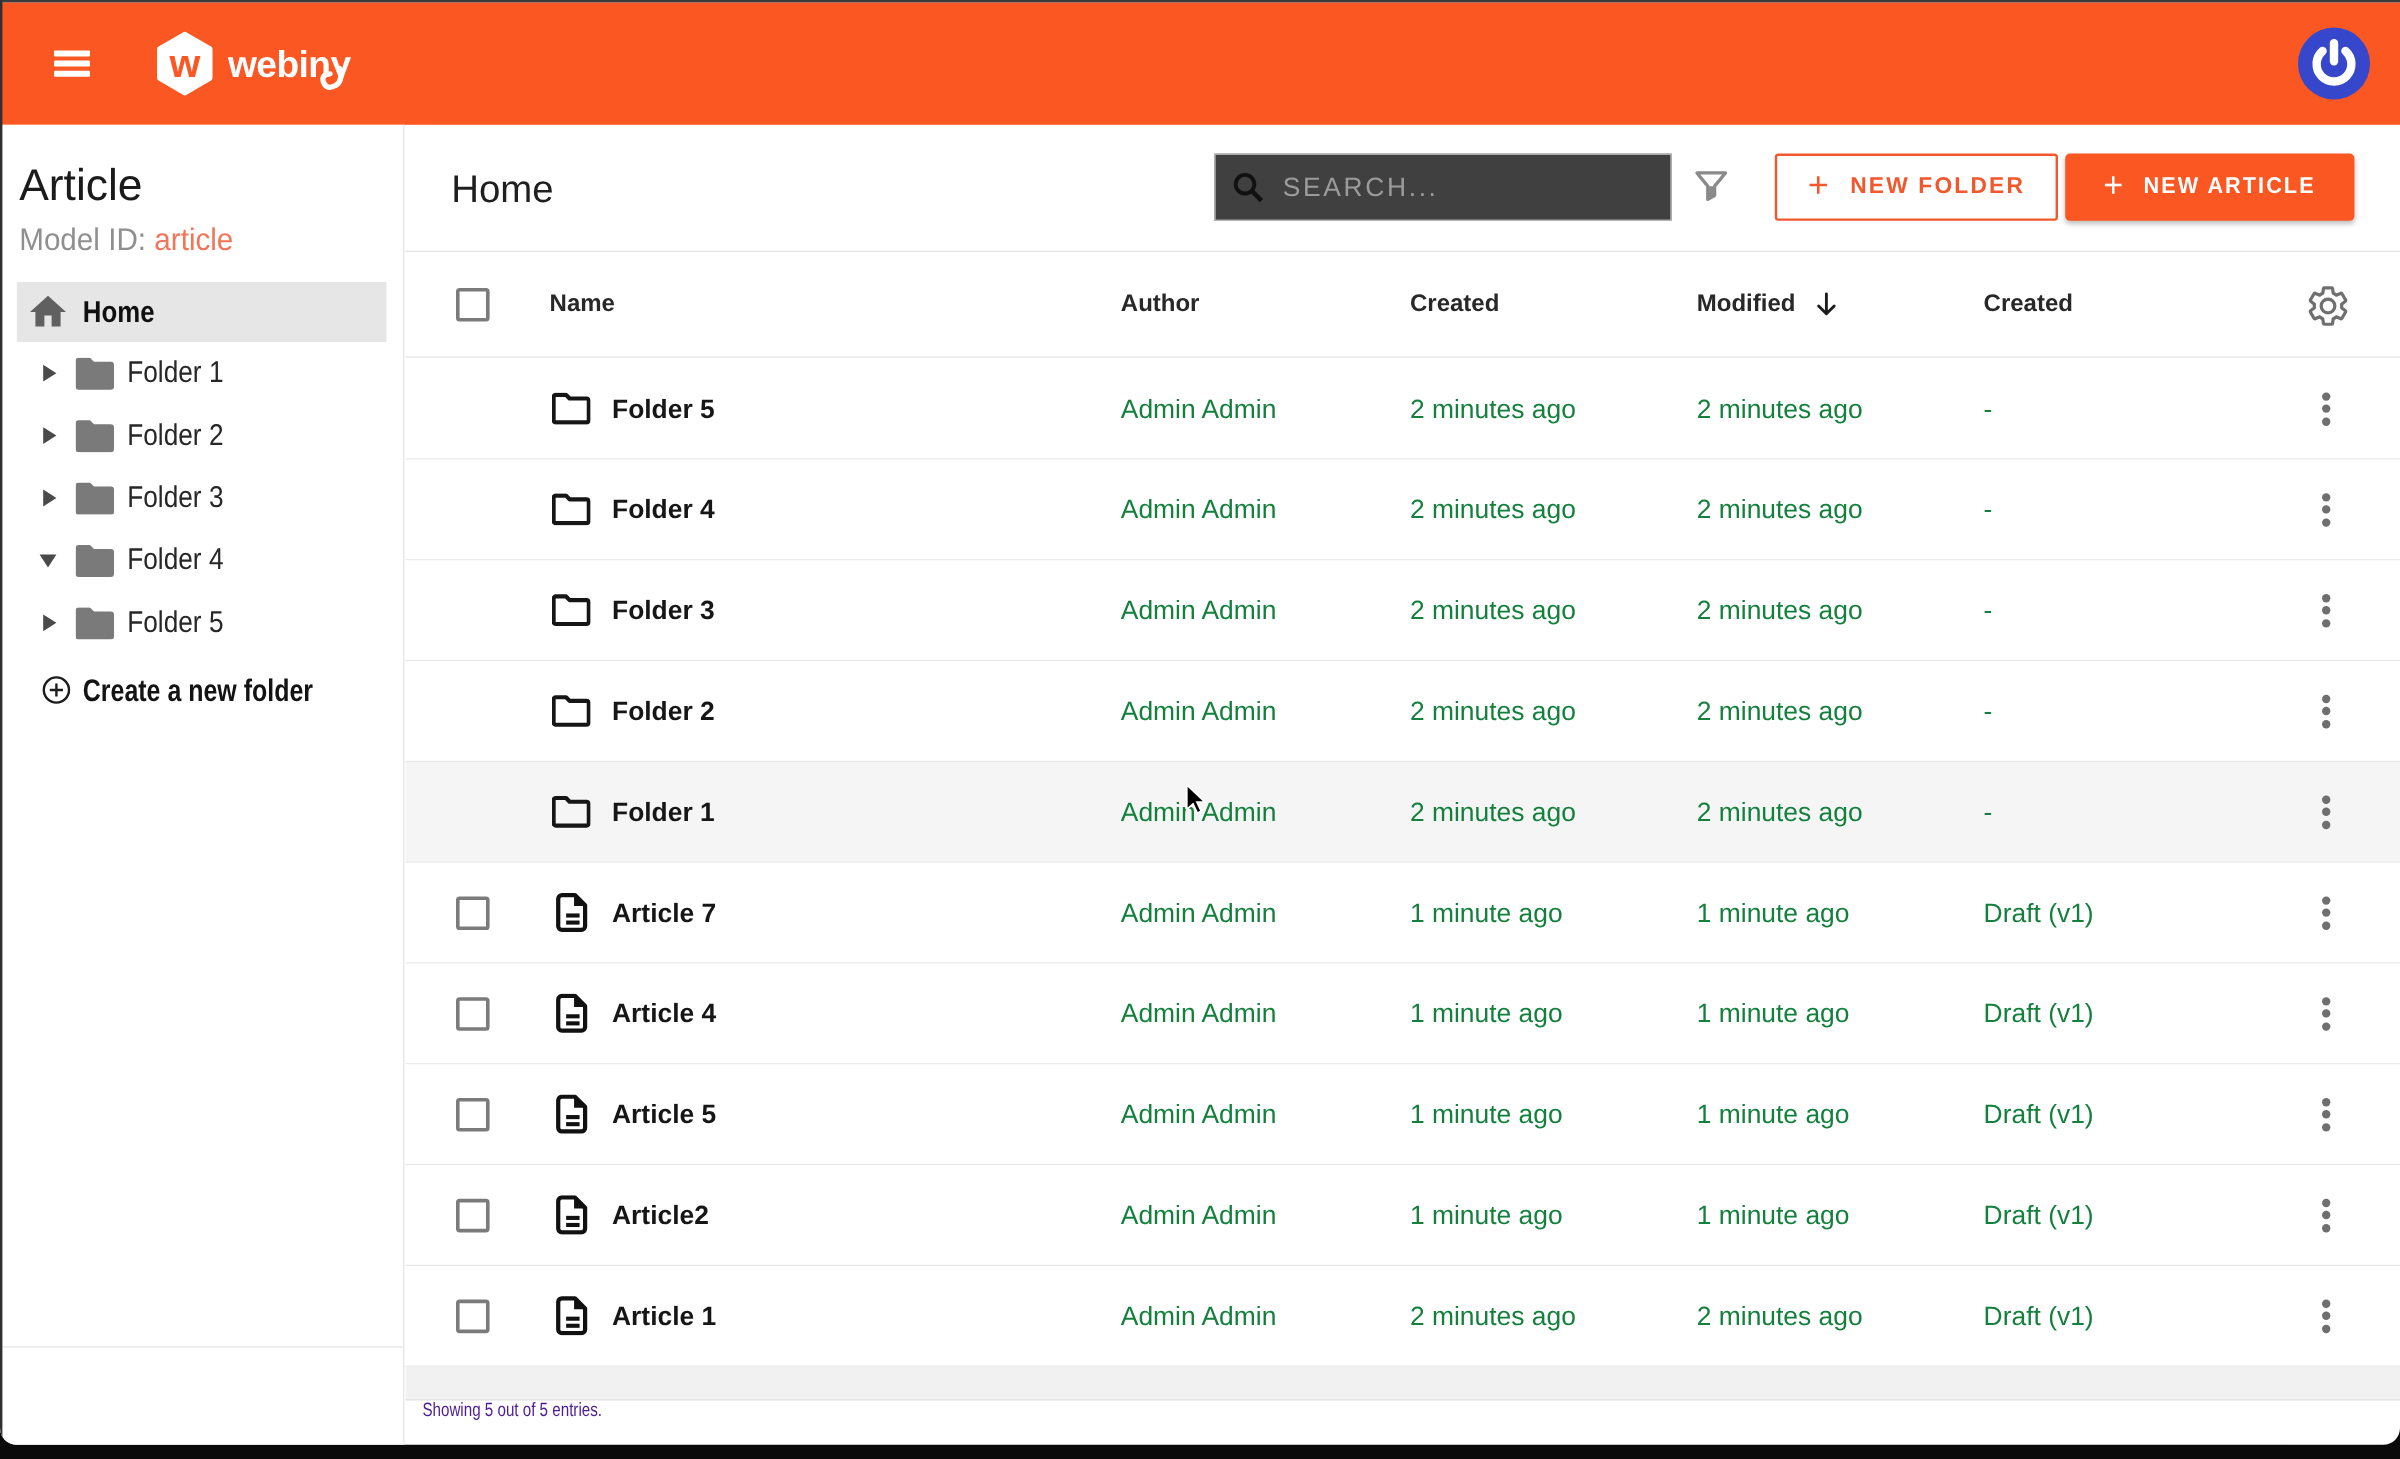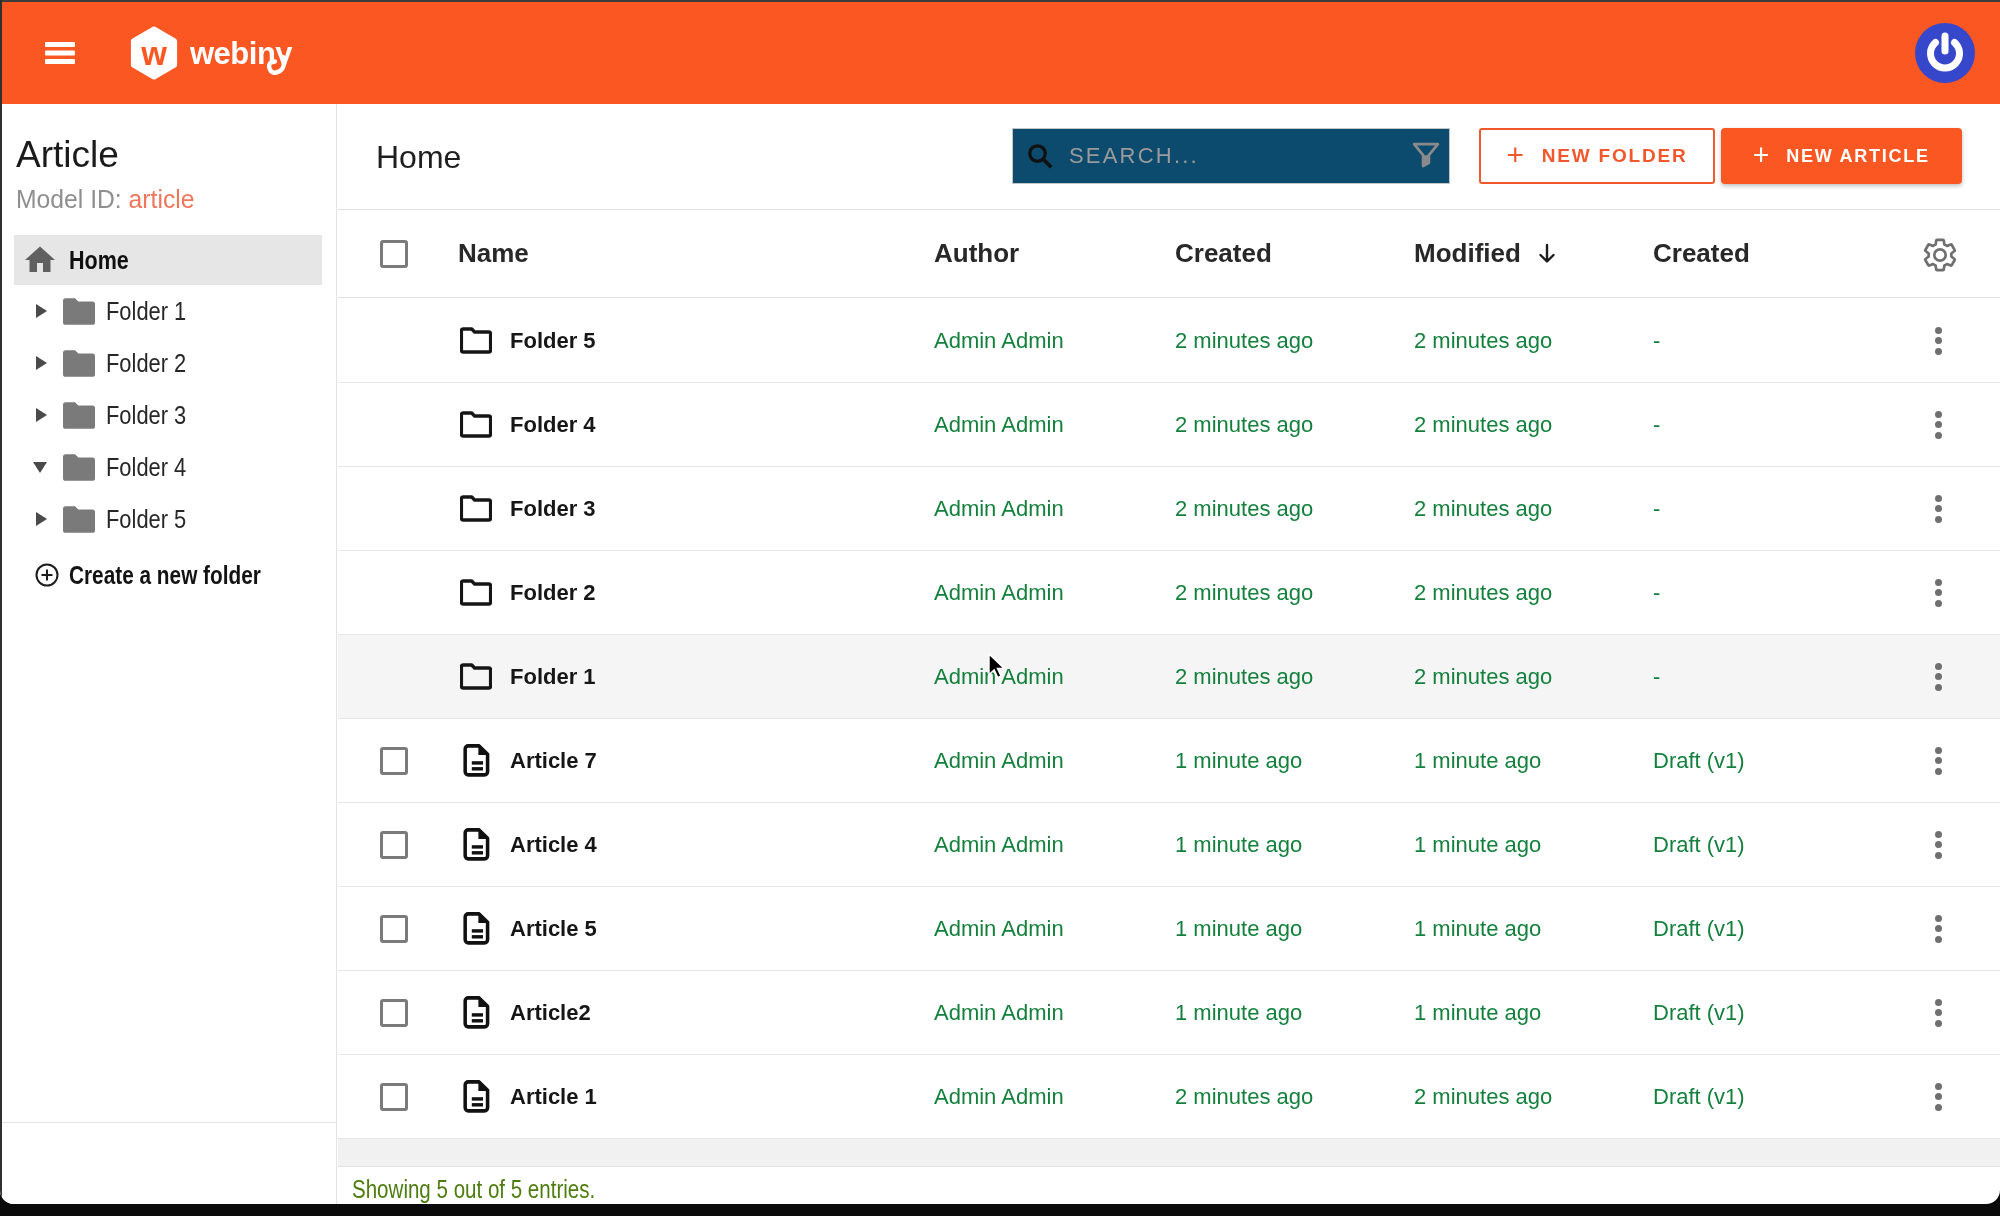--- a/index.html
+++ b/index.html
@@ -24,40 +24,40 @@
   .caret.down { left:33px; top:50%; margin-top:-5px; border-top:11px solid #4a4a4a; border-left:7.5px solid transparent; border-right:7.5px solid transparent; }
   .sb-folder-ic { position:absolute; left:63px; top:50%; margin-top:-13.5px; }
   .create-folder { position:absolute; left:0; top:549px; width:336px; height:52px; display:flex; align-items:center; }
   .create-folder .lbl { font-size:26px; font-weight:700; color:#131313; margin-left:10px; display:inline-block; transform:scaleX(0.8); transform-origin:left center; }
   .trash-sep { position:absolute; left:0; top:1122px; width:336px; height:1px; background:#e3e3e3; }
   .trash { position:absolute; left:0; top:1144px; width:336px; height:52px; display:flex; align-items:center; }
   .trash .lbl { font-size:26px; font-weight:700; color:#141414; margin-left:16px; display:inline-block; transform:scaleX(0.78); transform-origin:left center; }
 
   
   .page-title { position:absolute; left:376px; top:139px; font-size:32px; color:#1f1f1f; }
-  .search { position:absolute; left:1012px; top:128px; width:438px; height:56px; border:1px solid #c6c6c6; background:#0c4a6e; display:flex; align-items:center; }
+  .search { position:absolute; left:1012px; top:128px; width:381px; height:56px; border:1px solid #c6c6c6; background:#404040; display:flex; align-items:center; }
   .search .ph { font-size:22px; color:#9b9b9b; letter-spacing:2.2px; margin-left:14px; }
   .btn-outline { position:absolute; left:1479px; top:128px; width:236px; height:56px; border:2px solid #f1582e; border-radius:3px; background:#fff; color:#f1582e; display:flex; align-items:center; justify-content:center; font-size:19px; font-weight:600; letter-spacing:1.8px; }
   .btn-fill { position:absolute; left:1721px; top:128px; width:241px; height:56px; border-radius:4px; background:#fa5723; color:#fff; display:flex; align-items:center; justify-content:center; font-size:19px; font-weight:600; letter-spacing:1.8px; box-shadow:0 2px 4px rgba(0,0,0,0.25); }
   .btn-plus { font-size:30px; font-weight:400; margin-right:16px; margin-top:-3px; }
 
   
   .thead { position:absolute; left:338px; top:209px; width:1662px; height:89px; border-top:1px solid #e2e2e2; border-bottom:1px solid #e2e2e2; background:#fff; }
-  .th { position:absolute; top:0; height:100%; display:flex; align-items:center; font-size:26px; font-weight:700; color:#282828; }
+  .th { position:absolute; top:0; height:100%; display:flex; align-items:center; font-size:20px; font-weight:700; color:#282828; }
   .row { position:absolute; left:338px; width:1662px; height:84px; border-bottom:1px solid #e7e7e7; background:#fff; }
   .row.hov { background:#f5f5f5; }
   .cell { position:absolute; top:0; height:100%; display:flex; align-items:center; font-size:22px; color:#15803d; }
   .cell.name { font-weight:700; color:#161616; }
   .checkbox { position:absolute; left:42px; top:50%; margin-top:-14px; width:28px; height:28px; border:3px solid #7b7b7b; border-radius:3px; background:#fff; }
   .icwrap { position:absolute; top:0; height:100%; display:flex; align-items:center; }
   .dots { position:absolute; left:1597px; top:0; height:100%; display:flex; flex-direction:column; justify-content:center; gap:3.5px; }
   .dots i { display:block; width:7px; height:7px; border-radius:50%; background:#6f6f6f; }
 
   .strip { position:absolute; left:338px; top:1139px; width:1662px; height:28px; background:#f1f1f1; border-bottom:1px solid #e2e2e2; }
-  .footer-text { position:absolute; left:352px; top:1167px; width:1000px; height:38px; display:flex; align-items:flex-end; font-size:26px; color:#4d7c0f; }
+  .footer-text { position:absolute; left:352px; top:1167px; width:1000px; height:38px; display:flex; align-items:flex-start; font-size:16px; color:#4c1d95; }
 </style>
 </head>
 <body>
 <div class="window">
   <div class="appbar">
     <svg width="2000" height="102" style="position:absolute;left:0;top:0">
       <g fill="#ffffff">
         <rect x="45" y="40" width="30" height="5" rx="1"></rect>
         <rect x="45" y="48.5" width="30" height="5" rx="1"></rect>
         <rect x="45" y="57" width="30" height="5" rx="1"></rect>

